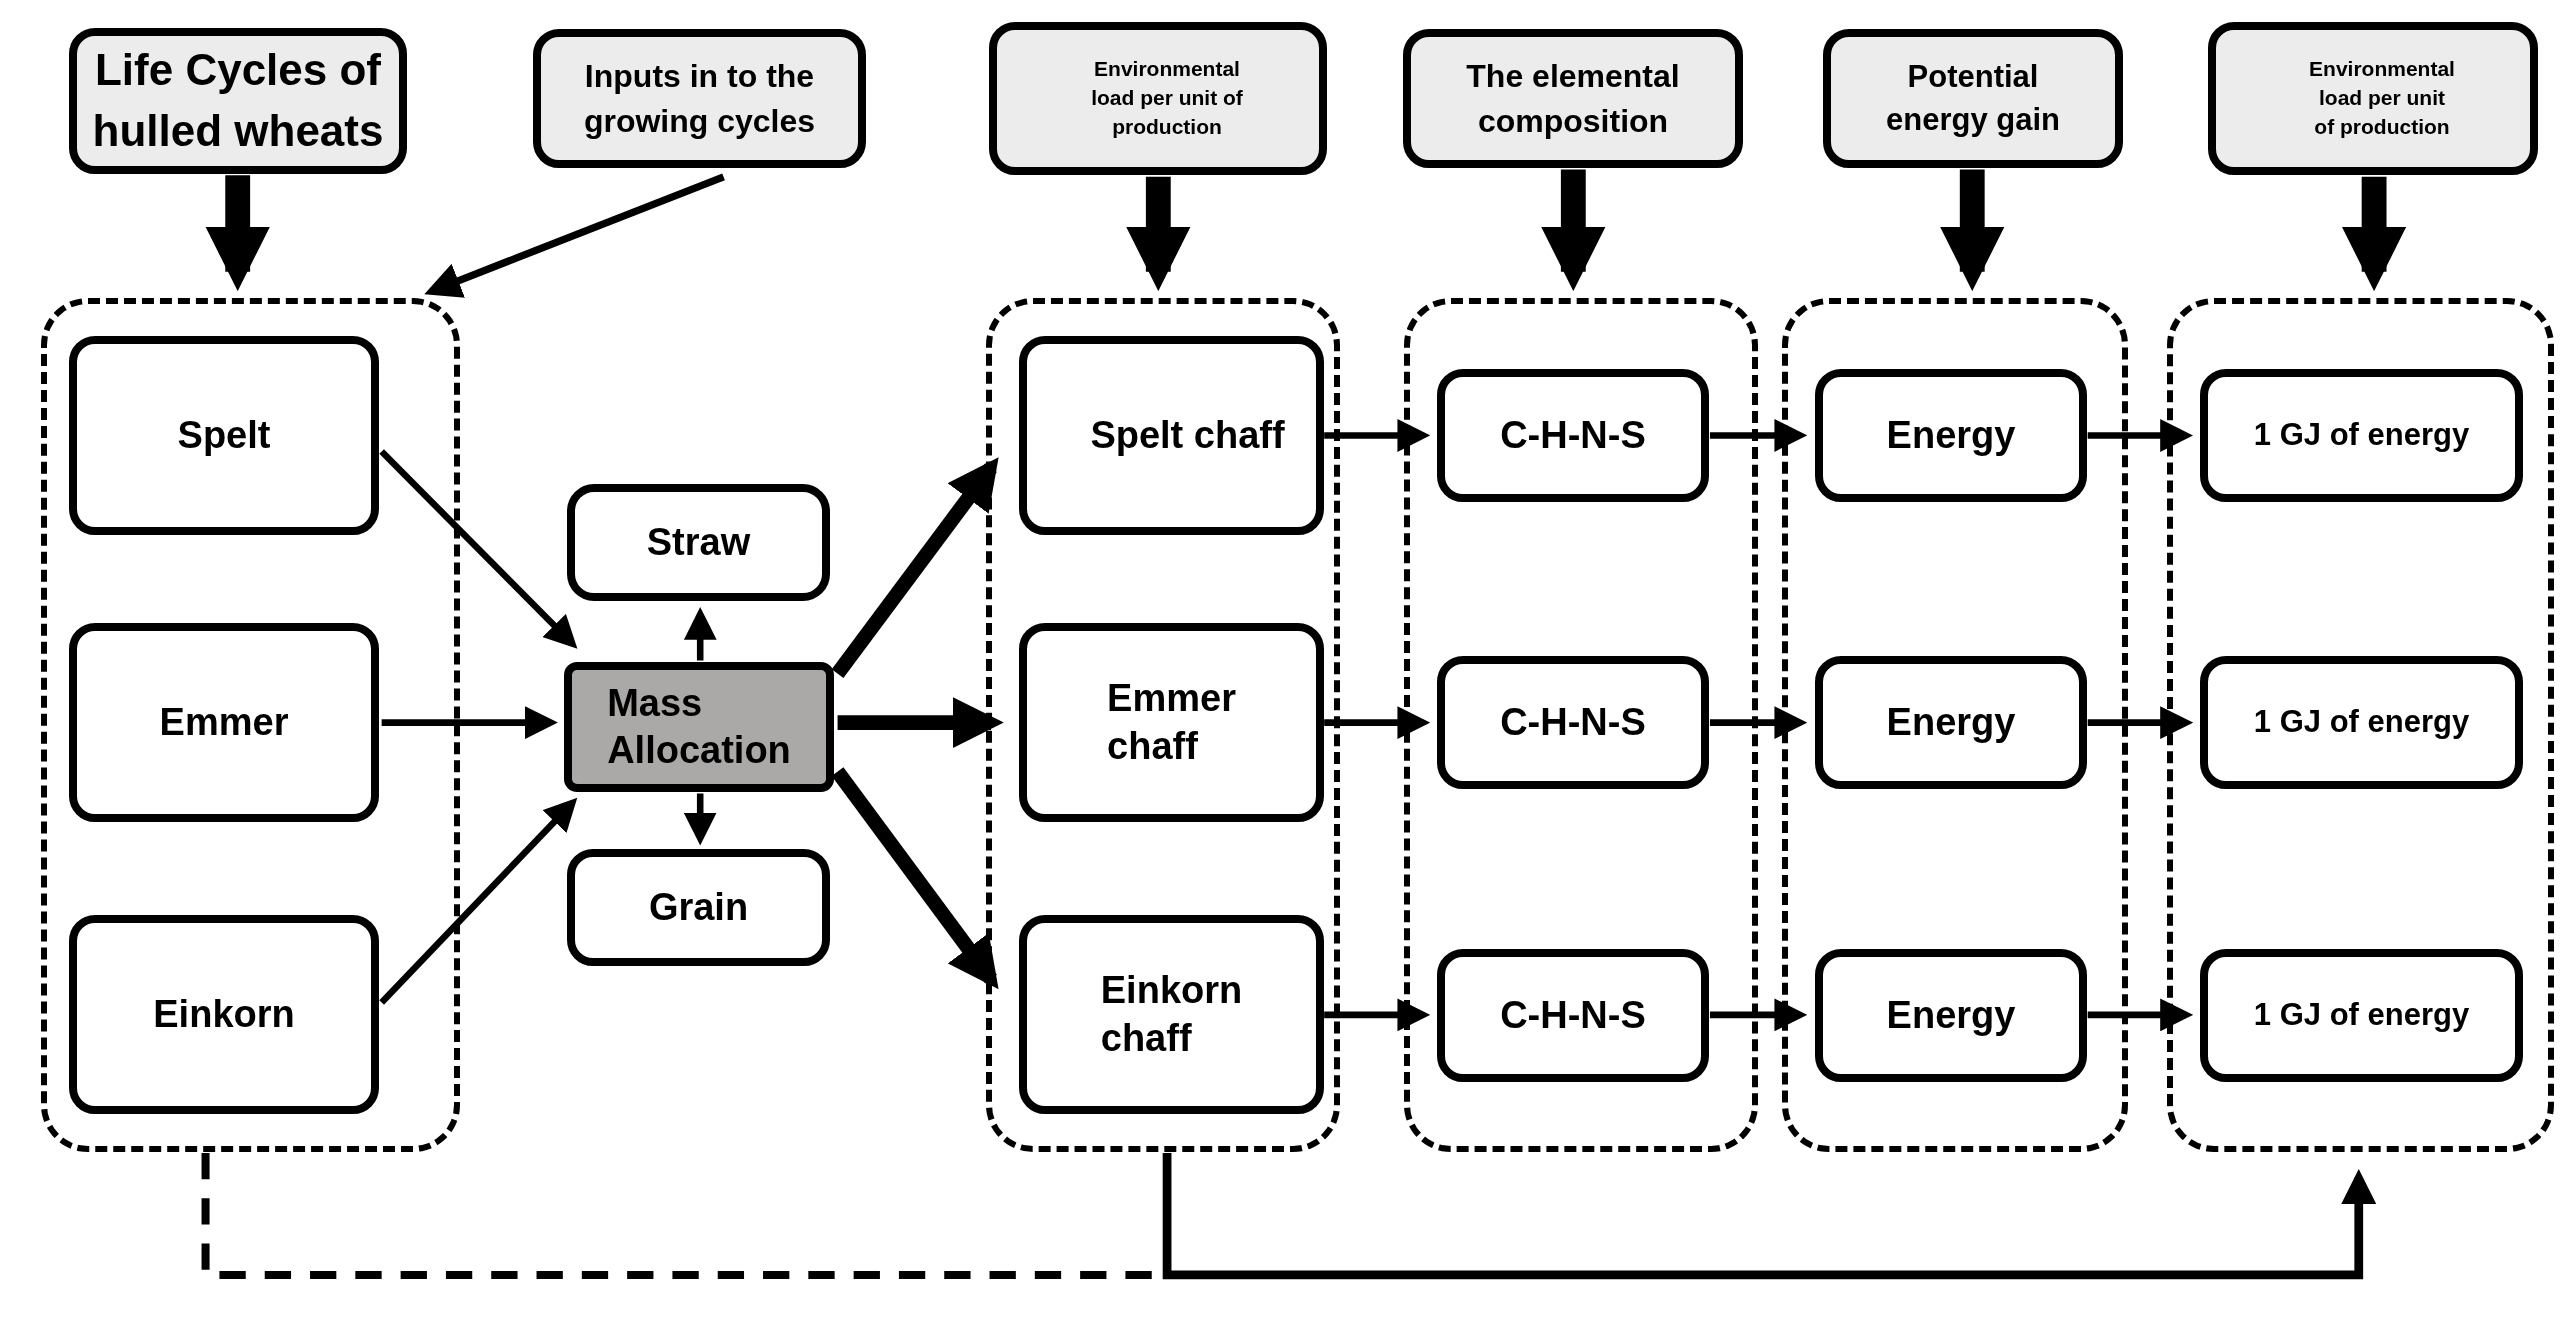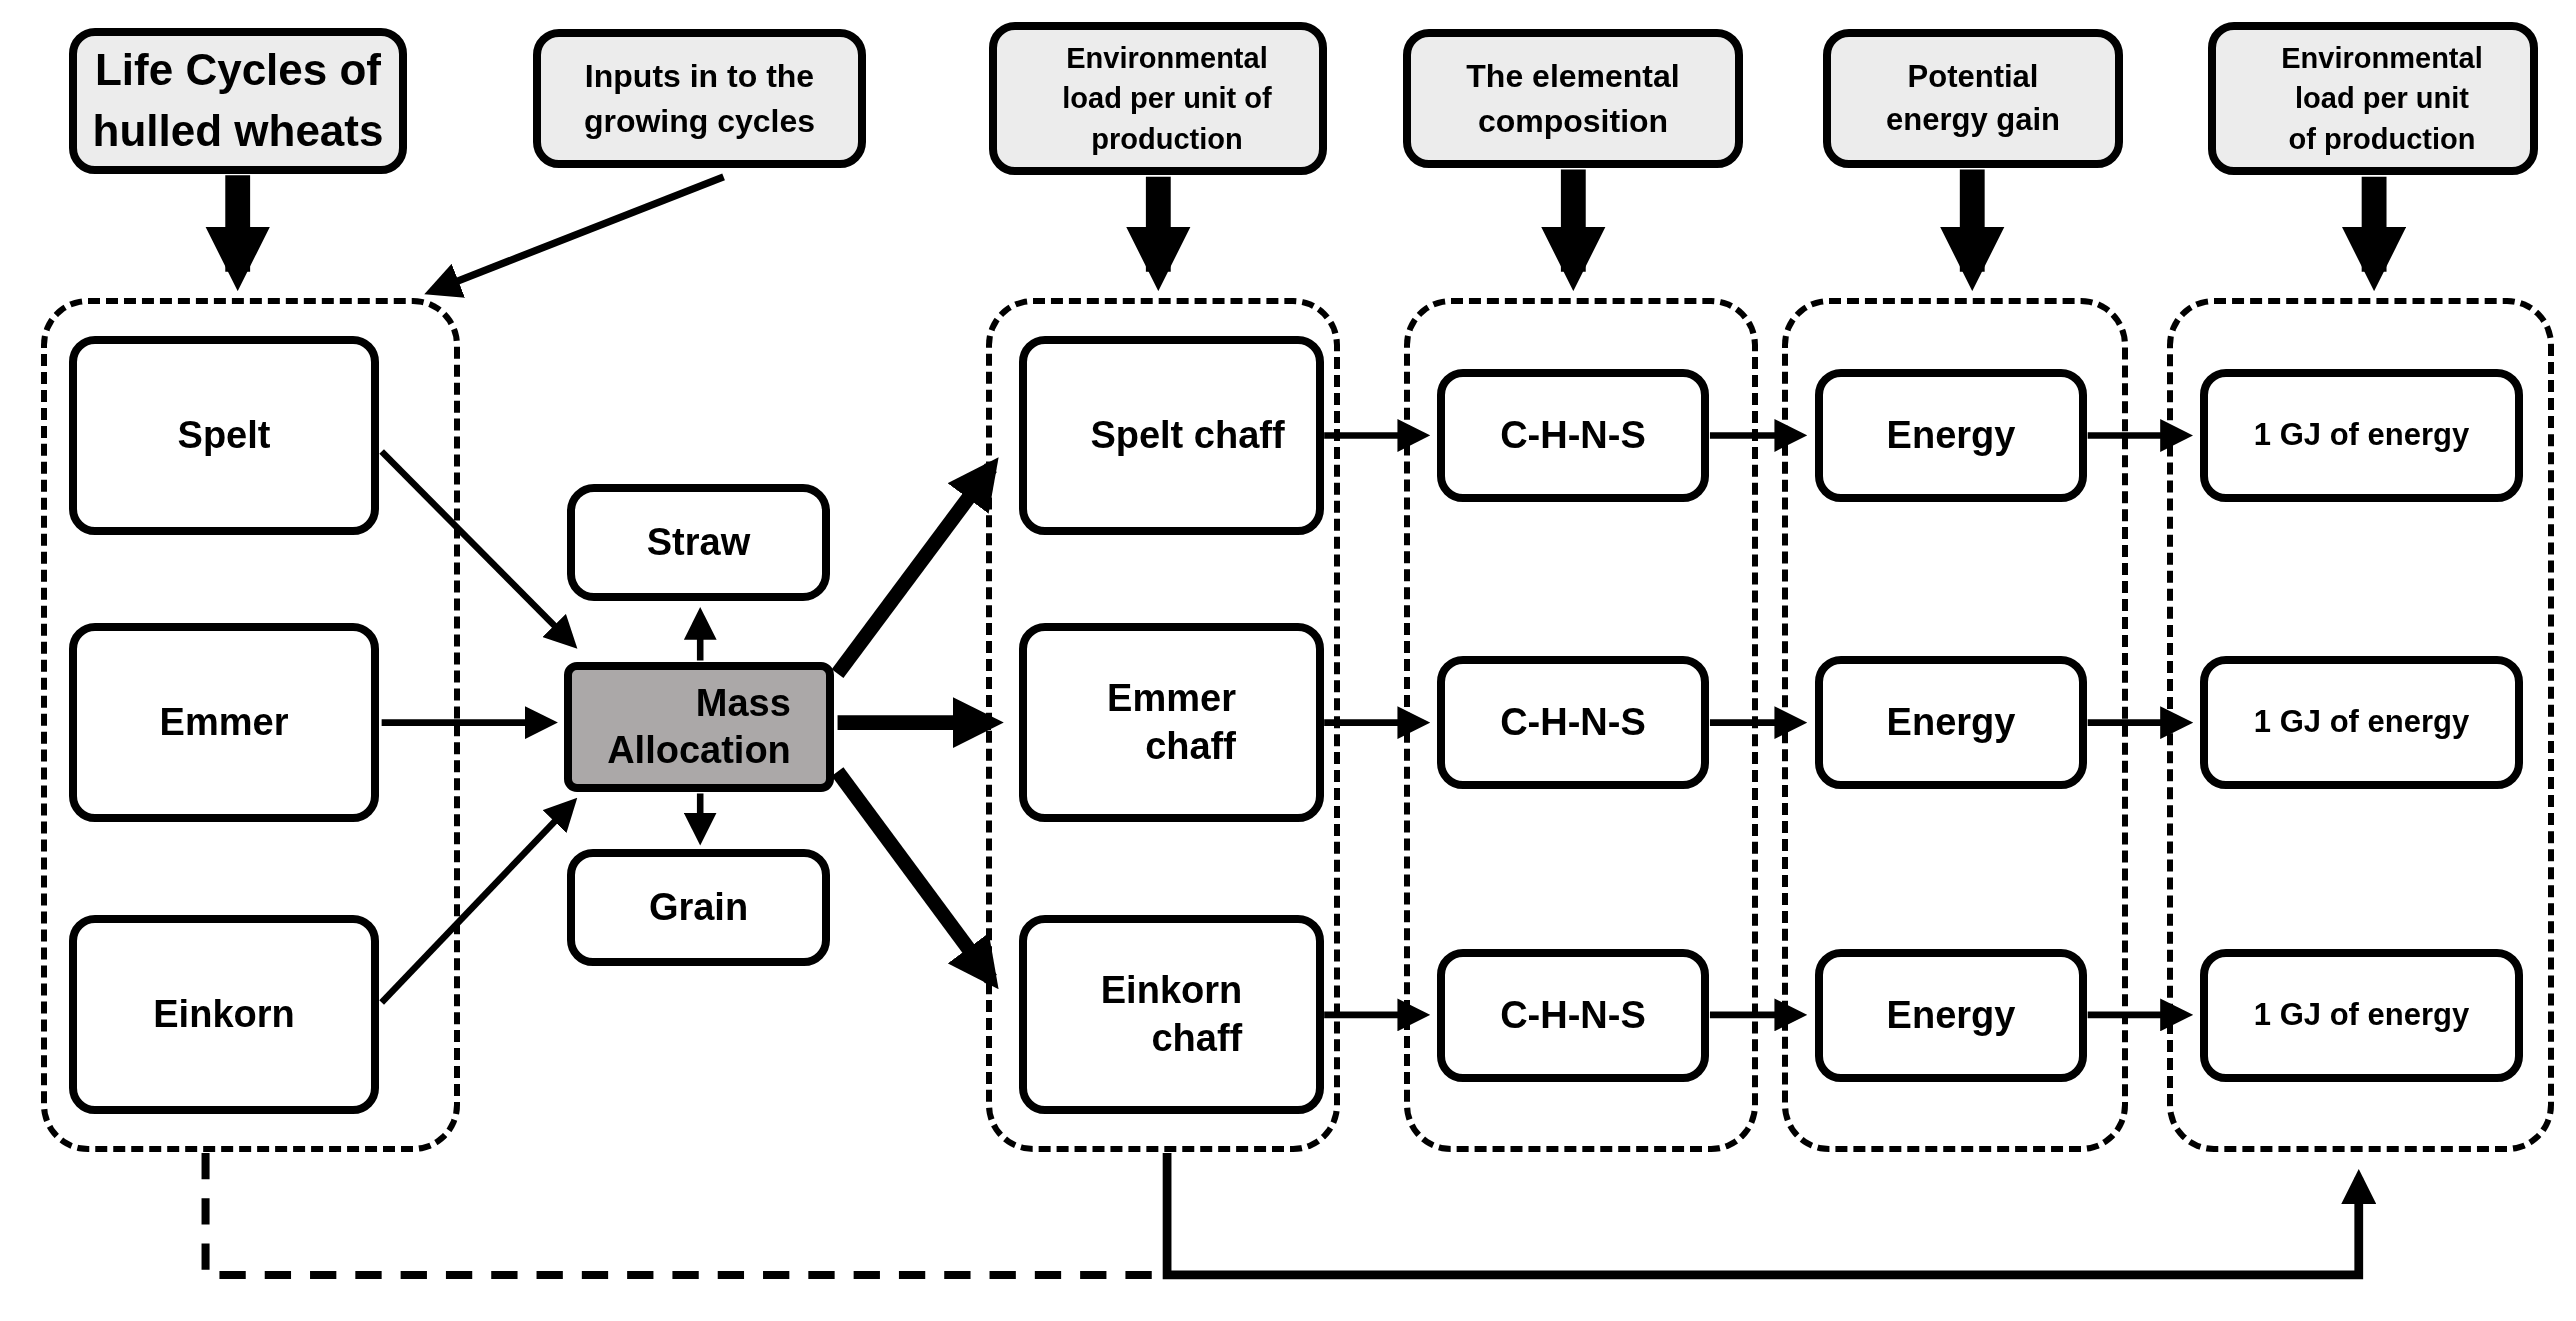--- a/index.html
+++ b/index.html
@@ -12,25 +12,25 @@
     border-radius:26px;display:flex;align-items:center;justify-content:center;
     text-align:center;white-space:pre-line;line-height:1.38;
   }
   .cont{
     position:absolute;box-sizing:border-box;border:6.6px dashed #000;border-radius:47px;
     background:transparent;
   }
   .box{
     position:absolute;box-sizing:border-box;background:#ffffff;border:8px solid #000;
     border-radius:26px;display:flex;align-items:center;justify-content:center;
-    text-align:right;white-space:pre-line;line-height:1.25;
+    text-align:left;white-space:pre-line;line-height:1.25;
   }
   .gray{background:#aba8a8;border-radius:13px;}
   .f52{font-size:38px;} .f48{font-size:44px;} .f44{font-size:32px;}
-  .f42{font-size:31px;} .f40{font-size:29px;padding-left:18px;}
+  .f42{font-size:31px;} .f40{font-size:21px;padding-left:18px;}
   svg.arrows{position:absolute;left:0;top:0;pointer-events:none;}
 </style>
 </head>
 <body>
 
 <div id="canvas">
 
   <div class="cont" style="left:41px;top:298px;width:419px;height:854px;"></div>
   <div class="cont" style="left:986px;top:298px;width:354px;height:854px;"></div>
   <div class="cont" style="left:1404px;top:298px;width:354px;height:854px;"></div>

